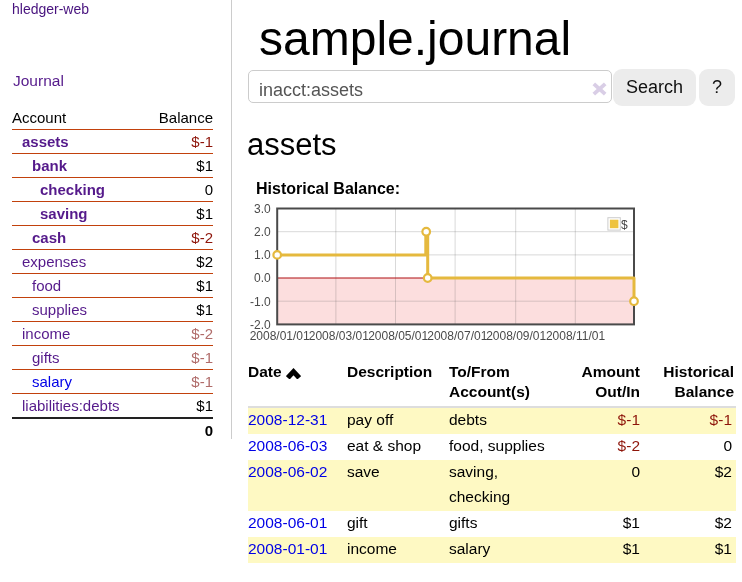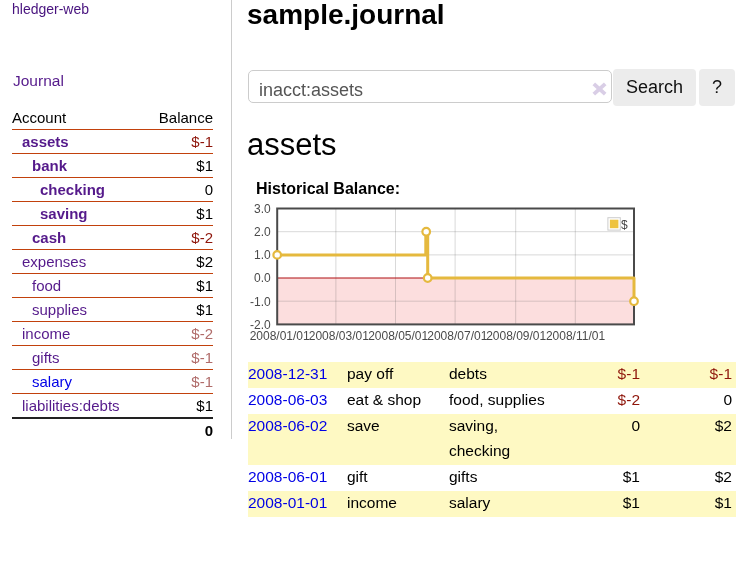--- a/index.html
+++ b/index.html
@@ -16,25 +16,25 @@
 #journal{position:absolute;left:13px;top:72px;font-size:15.5px;color:#551a8b;}
 table.acct{position:absolute;left:12px;top:106px;width:201px;border-collapse:collapse;font-size:15px;}
 table.acct td,table.acct th{padding:2px 0;line-height:19px;border-bottom:1px solid #c2410c;font-weight:normal;text-align:left;white-space:nowrap;}
 table.acct td.amt,table.acct th.amt{text-align:right;}
 table.acct tr.total td{border-top:2px solid #222;border-bottom:none;font-weight:bold;}
 .ind1{padding-left:10px !important;}
 .ind2{padding-left:20px !important;}
 .ind3{padding-left:28px !important;}
 .bold{font-weight:bold;}
 
-#title{position:absolute;left:247px;top:-1px;font-size:28px;font-weight:bold;margin:0;letter-spacing:0px;}
+#title{position:absolute;left:247px;top:-1px;font-size:48px;font-weight:normal;margin:12px;letter-spacing:0px;}
 #searchbox{position:absolute;left:248px;top:70px;width:364px;height:33px;border:1px solid #ccc;border-radius:5px;box-sizing:border-box;}
 #searchtext{position:absolute;left:259px;top:80px;font-size:18px;color:#555;}
 #clearx{position:absolute;left:592px;top:82px;}
-.btn{position:absolute;background:#ececec;border-radius:4px;text-align:center;font-size:18px;color:#111;}
+.btn{position:absolute;background:#ececec;border-radius:9px;text-align:center;font-size:18px;color:#111;}
 #btnsearch{left:613px;top:69px;width:83px;height:37px;line-height:37px;}
 #btnq{left:699px;top:69px;width:36px;height:37px;line-height:37px;}
 #h2assets{position:absolute;left:247px;top:127px;font-size:31px;font-weight:normal;margin:0;}
 #h3hist{position:absolute;left:248px;top:172px;font-size:16px;font-weight:bold;margin:8px;}
 
 table.reg{position:absolute;left:248px;top:362px;border-collapse:collapse;font-size:15.5px;table-layout:fixed;width:488px;}
 table.reg th{font-weight:bold;text-align:left;vertical-align:top;line-height:20px;padding:0 0 4px 0;border-bottom:2px solid #ddd;}
 table.reg th.amt{text-align:right;}
 table.reg td{line-height:24px;padding:0 0 2px 0;vertical-align:top;}
 table.reg .negb2{color:#8e150a;}
@@ -181,20 +181,29 @@
 
 <table class="reg">
 <colgroup>
       <col style="width:99px">
       <col style="width:102px">
       <col style="width:106px">
       <col style="width:85px">
       <col style="width:96px">
     </colgroup>
 <tbody>
+      <tr>
+ <th>Date <svg width="15" height="12" viewBox="0 0 15 12" style="vertical-align:-2px">
+            <path d="M1.8,10.8 L7.5,4.6 L13.2,10.8" fill="none" stroke="#000" stroke-width="5"></path>
+          </svg></th>
+ <th>Description</th>
+ <th>To/From<br>Account(s)</th>
+ <th class="amt">Amount<br>Out/In</th>
+ <th class="amt hb">Historical<br>Balance</th>
+</tr>
 <tr class="g">
         <td><a class="blue" href="#">2008-12-31</a></td>
         <td>pay off</td>
         <td>debts</td>
         <td class="amt negb2">$-1</td>
         <td class="amt hb negb2">$-1</td>
       </tr>
 <tr>
         <td><a class="blue" href="#">2008-06-03</a></td>
         <td>eat &amp; shop</td>

